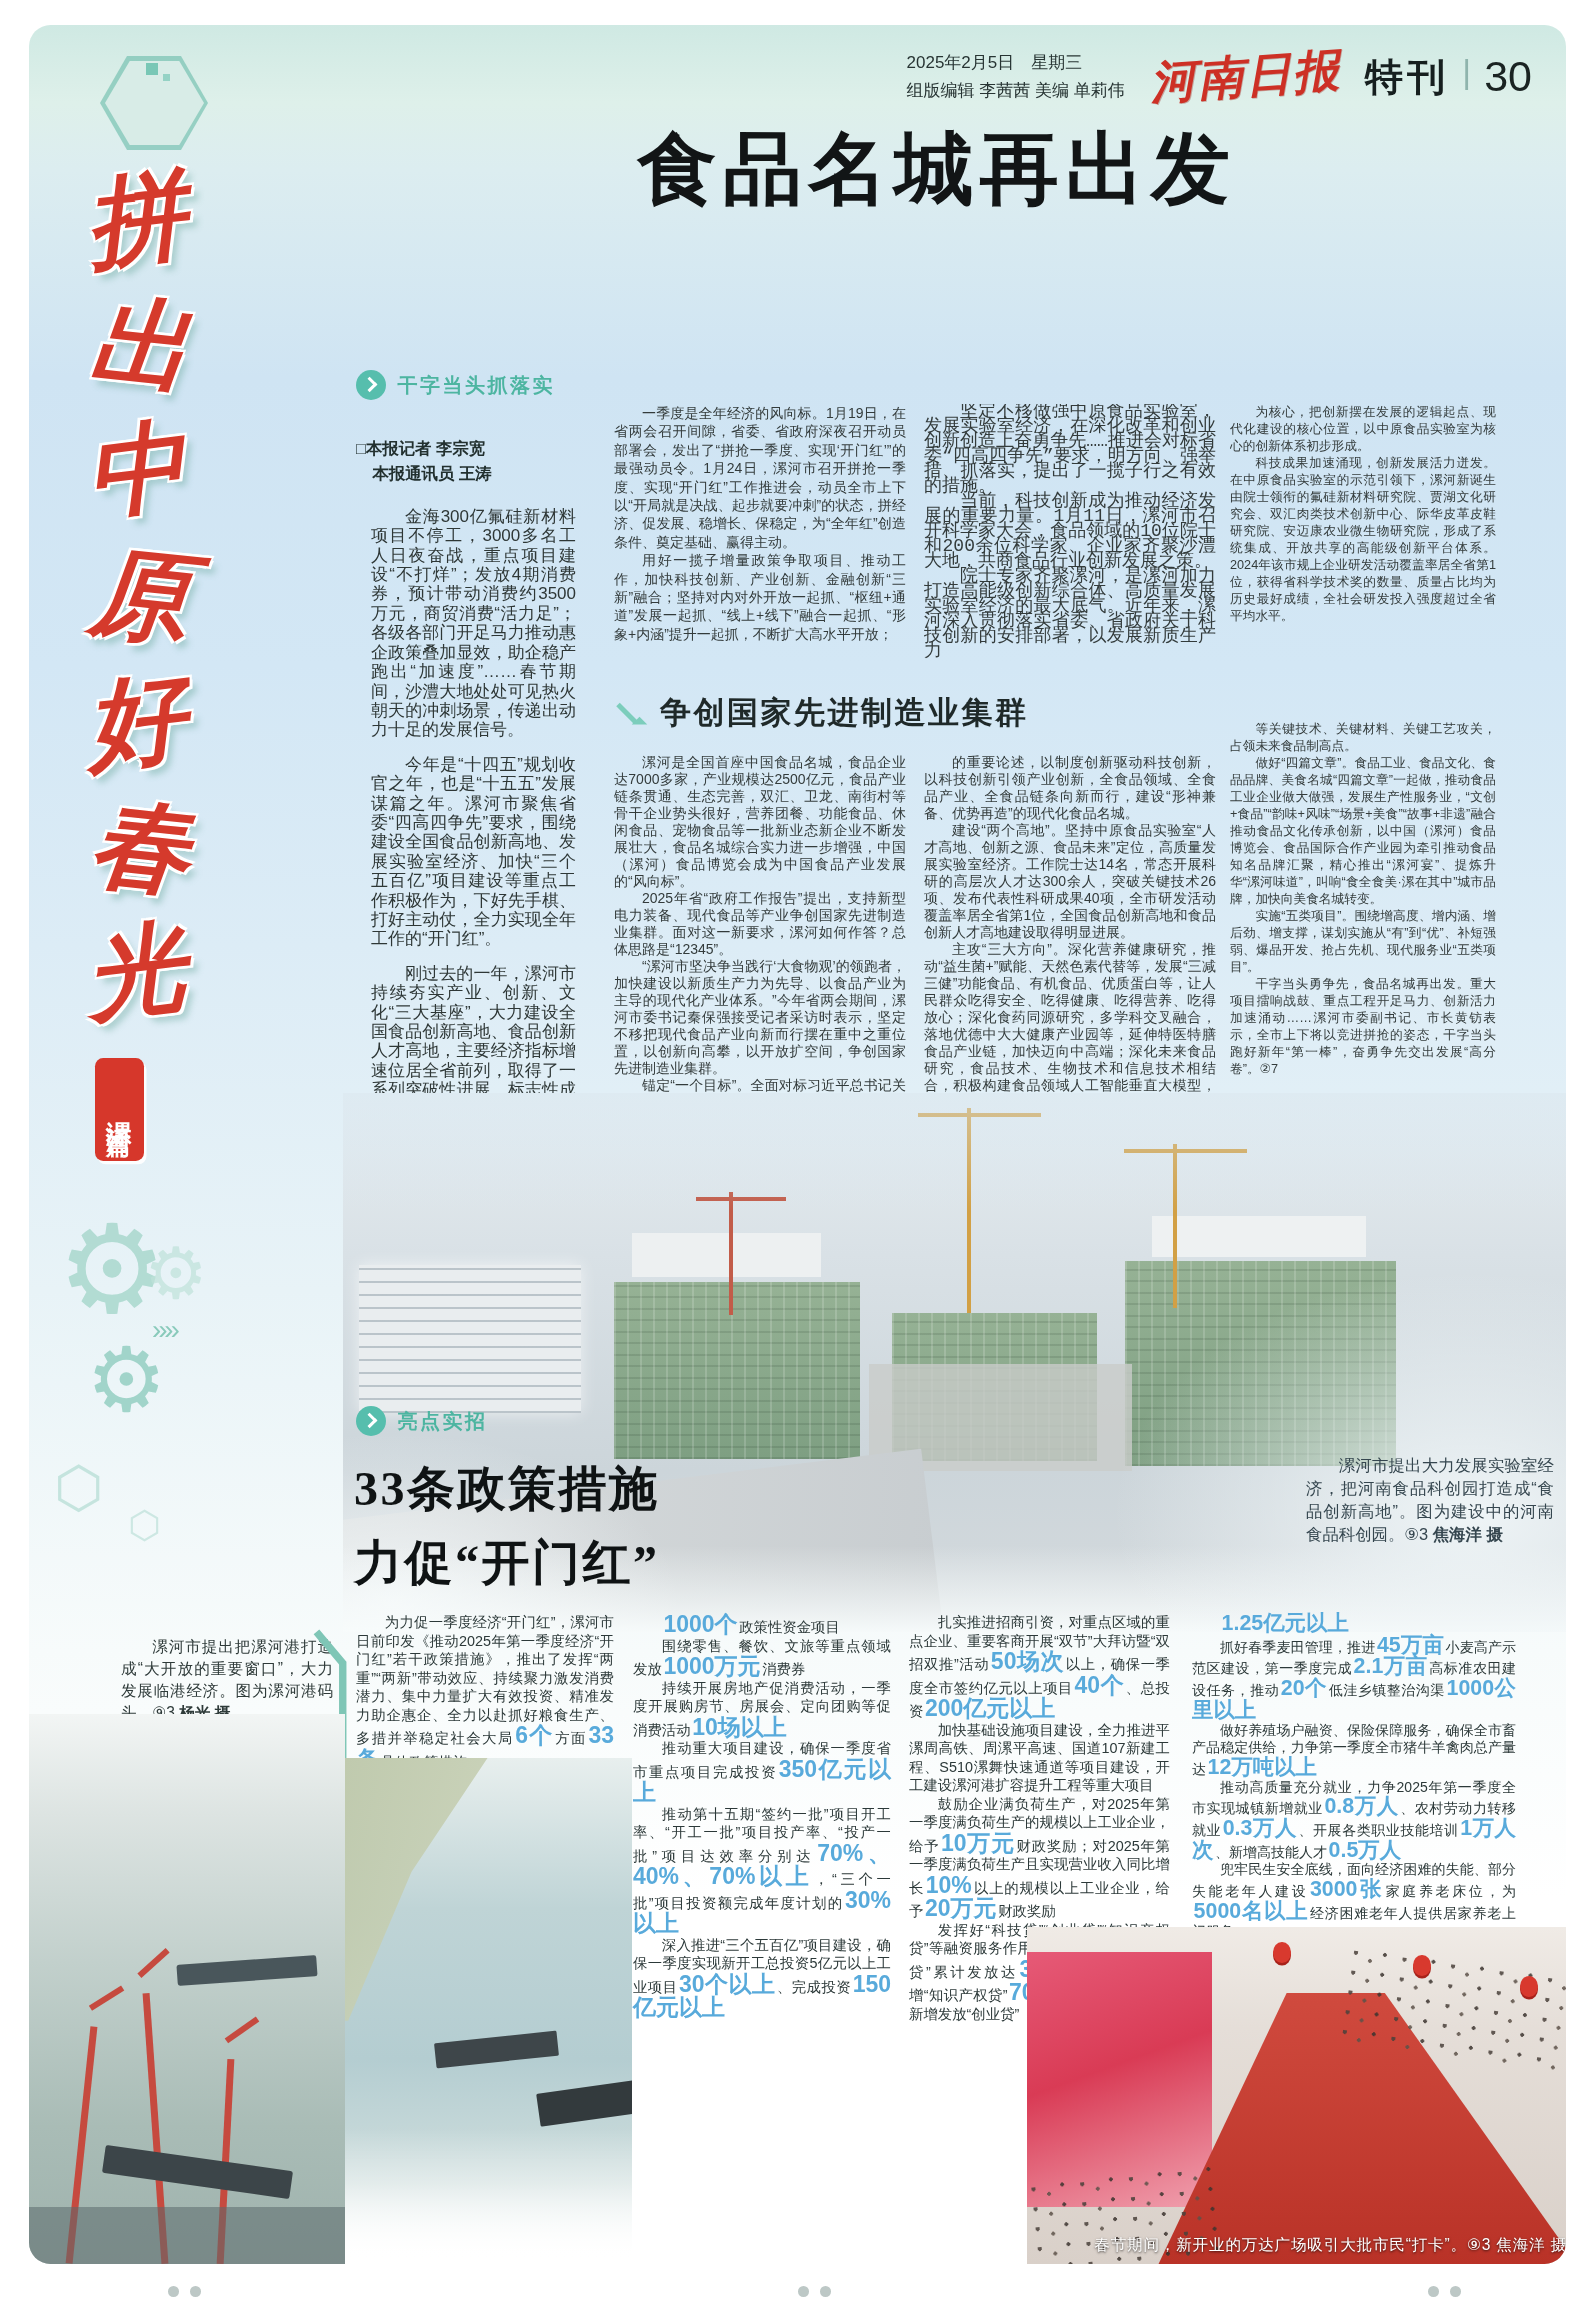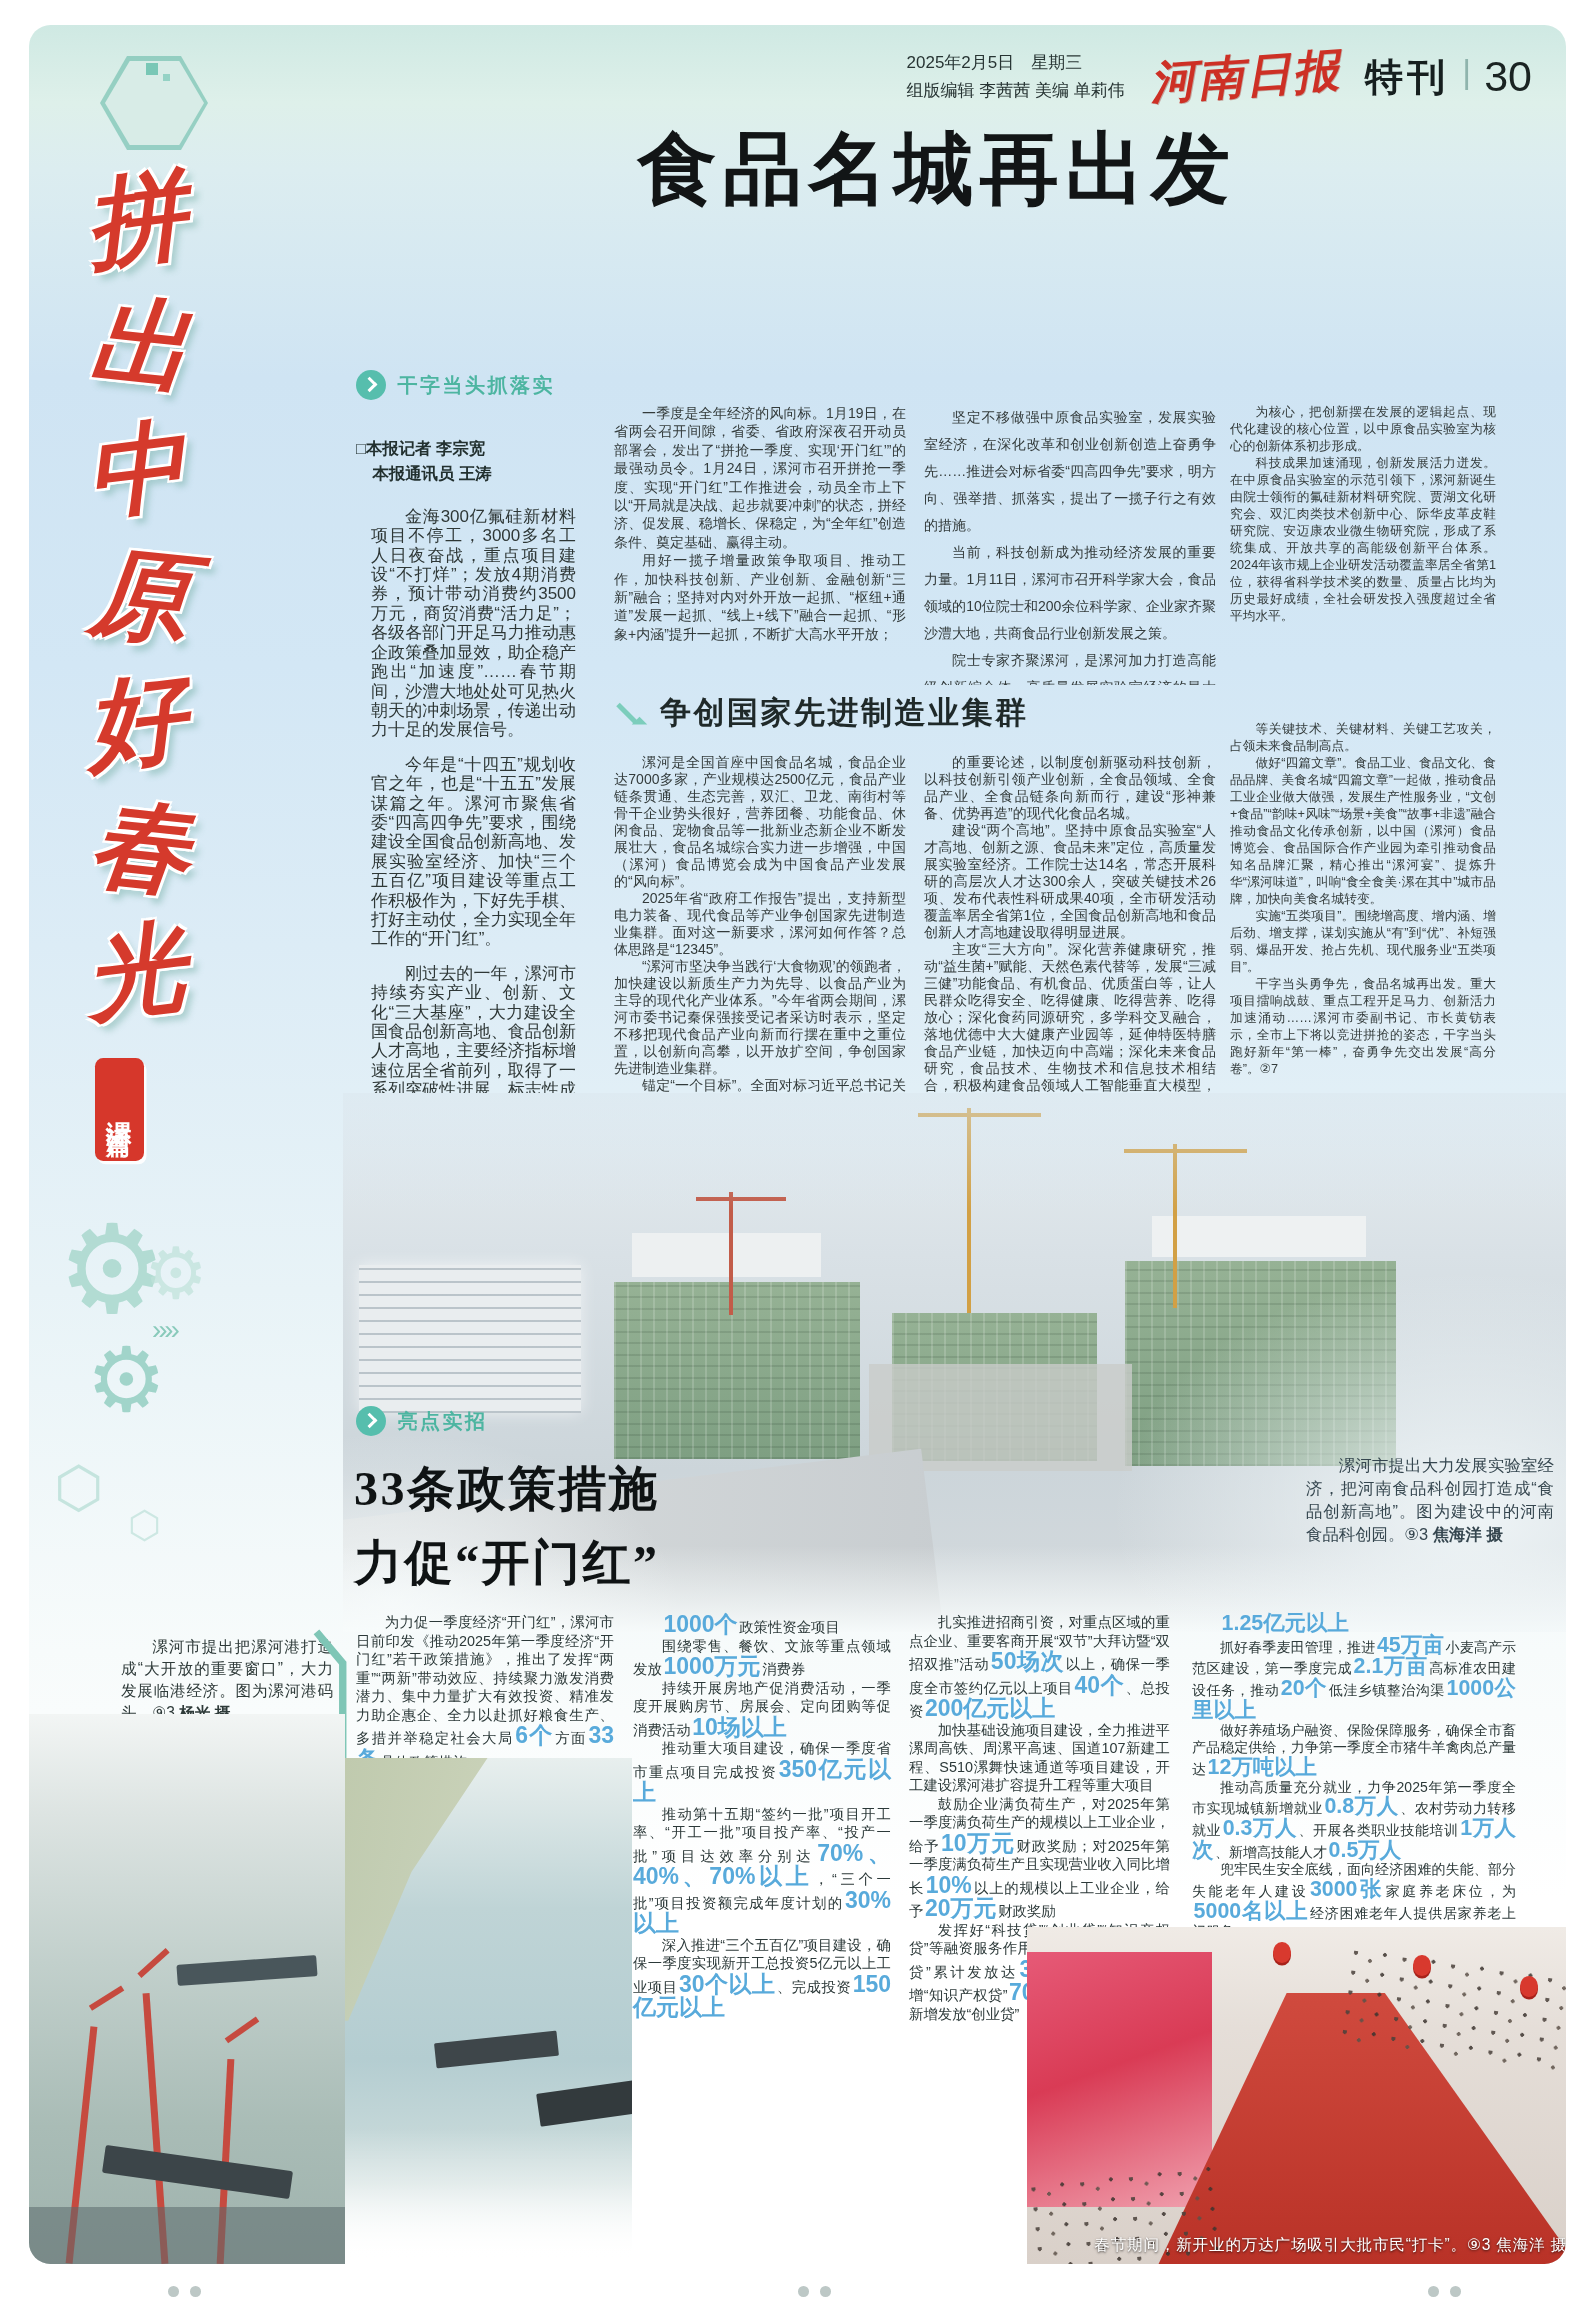--- a/index.html
+++ b/index.html
@@ -59,21 +59,21 @@
   .art-head{position:absolute;display:flex;align-items:center;gap:13px;}
   .slant-icon{width:33px;height:33px;position:relative;flex:0 0 33px;}
   .slant-icon::before{content:"";position:absolute;left:4.1px;top:5.7px;width:25px;height:5px;background:#7ccdbc;
     transform:rotate(45deg);transform-origin:left center;}
   .slant-icon::after{content:"";position:absolute;right:1.6px;bottom:0px;
     border-left:11.5px solid transparent;border-top:11.5px solid #7ccdbc;transform:rotate(-45deg);}
   .art-title{font-size:31px;font-weight:900;color:#1f2929;letter-spacing:2.5px;}
   .ncol{position:absolute;overflow:hidden;}
   .ncol p{margin:0;text-indent:2em;text-align:justify;color:#333b3b;}
   .a1c1{left:585px;top:379px;width:292px;height:281px;font-size:14px;line-height:18.4px;}
-  .a1c2{left:895px;top:379px;width:292px;height:281px;font-size:14px;line-height:27px;}
+  .a1c2{left:895px;top:379px;width:292px;height:281px;font-size:18px;line-height:15px;font-family:Liberation Mono, monospace;}
   .railA{left:1201px;top:379px;width:266px;height:263px;font-size:12.7px;line-height:17px;}
   .railB{left:1201px;top:696px;width:266px;height:424px;font-size:12.7px;line-height:17px;}
   .a2c1{left:585px;top:729px;width:292px;height:389px;font-size:14px;line-height:17px;}
   .a2c2{left:895px;top:729px;width:292px;height:389px;font-size:14px;line-height:17px;}
   
   .photo-main{position:absolute;left:314px;top:1068px;width:1224px;height:539px;overflow:hidden;
     background:linear-gradient(180deg,#e6edf1 0,#d9e1e6 30%,#ccd5da 70%,#d5dadd 100%);}
   .pm-part{position:absolute;}
   .bldg-white{left:16.4px;top:172px;width:222px;height:148px;background:#e9edef;
     background-image:repeating-linear-gradient(0deg,rgba(140,155,165,.5) 0 2.5px,transparent 2.5px 13px);box-shadow:0 0 15px rgba(255,255,255,.6);}

